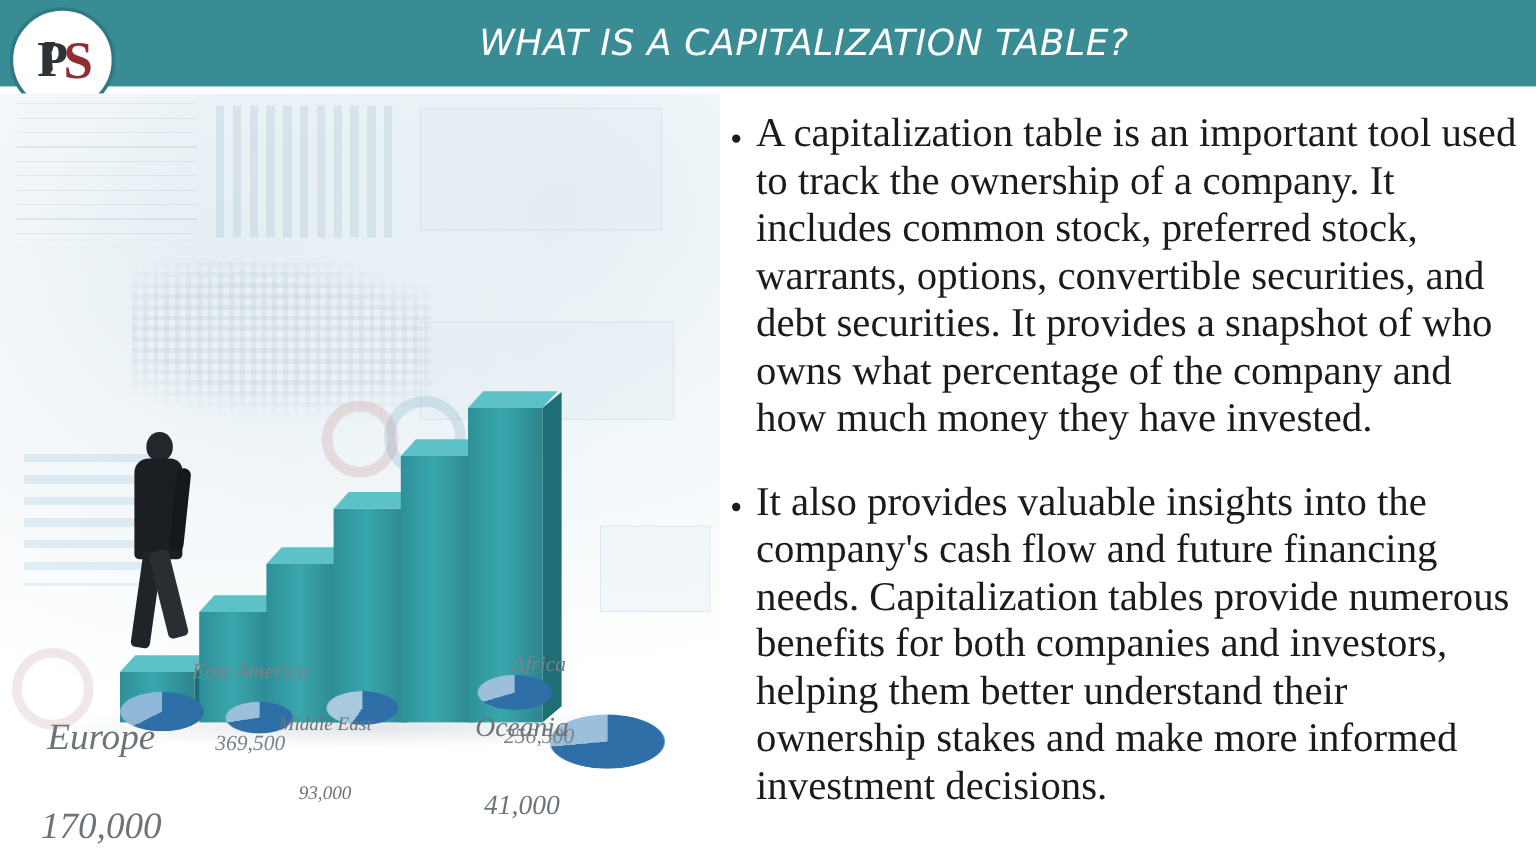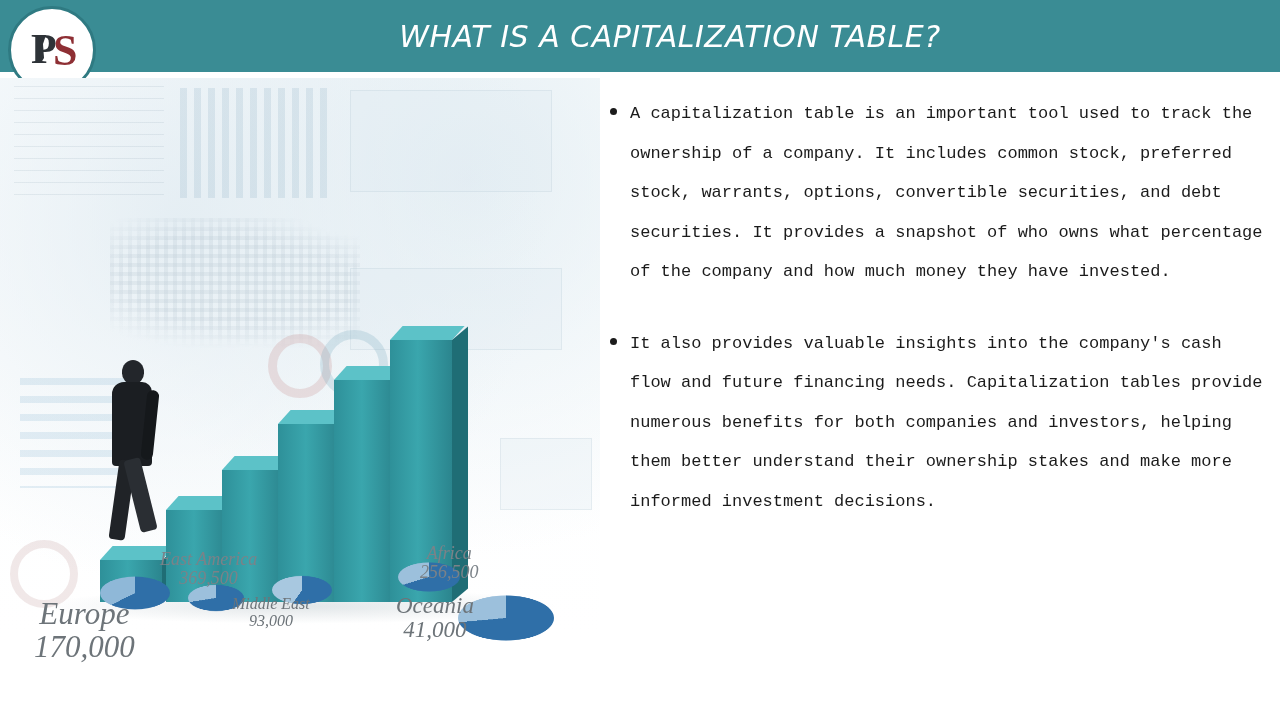--- a/index.html
+++ b/index.html
@@ -224,38 +224,38 @@
   .region-label {
     position: absolute;
     font-family: "Liberation Serif", serif;
     font-style: italic;
     color: #5b6166;
     text-align: center;
     line-height: 1.05;
     white-space: nowrap;
   }
   .region-label .name { display: block; }
-  .region-label .value { display: block; }
+  .region-label .value { display: block; margin-top: 41px; }
 
   
   .content {
     position: absolute;
     left: 596px;
     top: 92px;
     width: 672px;
     height: 620px;
   }
   ul.bullets {
     list-style: disc;
     margin: 0;
     padding-left: 34px;
   }
   ul.bullets li {
-    font-family: Liberation Mono, monospace;
-    font-size: 17px;
+    font-family: Liberation Serif, serif;
+    font-size: 34px;
     line-height: 39.5px;
     color: #1b1b1b;
     margin-bottom: 30px;
   }
   ul.bullets li::marker { font-size: 24px; }
 </style>
 </head>
 <body>
 
 <div class="slide">

